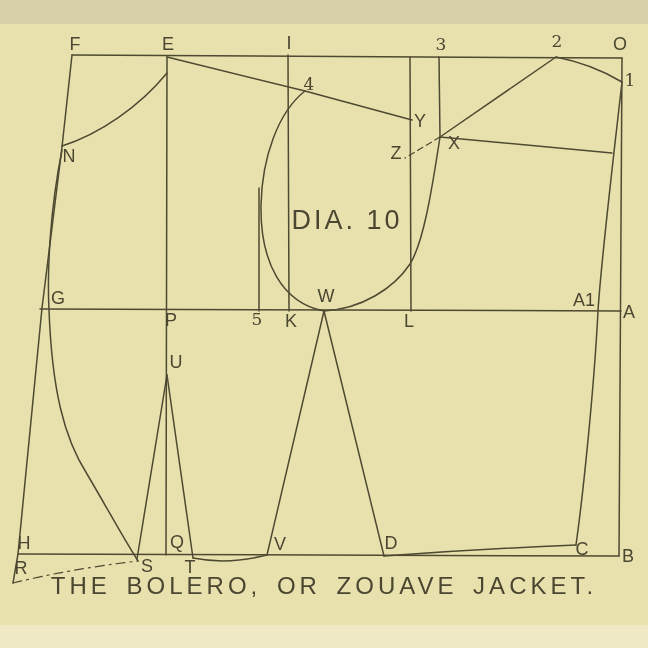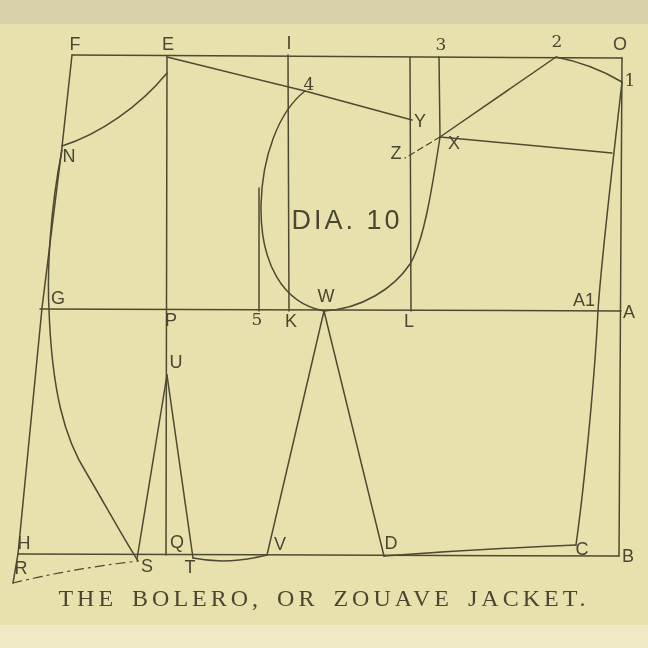--- a/index.html
+++ b/index.html
@@ -25,23 +25,23 @@
     font-size:18px;fill:var(--text);
     text-anchor:middle;dominant-baseline:middle;
   }
   .num{font-family:"DejaVu Serif", serif;font-size:17px;}
   .dia-label{
     font-family:"Liberation Sans", sans-serif;
     font-size:27px;letter-spacing:3px;fill:var(--text);
     text-anchor:middle;dominant-baseline:middle;
   }
   .caption{
-    position:absolute;left:0;top:585px;width:648px;
+    position:absolute;left:0;top:572px;width:648px;
     text-align:center;
-    font-family:Liberation Serif, serif;
+    font-family:Liberation Sans, sans-serif;
     font-size:24px;letter-spacing:4px;word-spacing:5px;
     color:var(--text);
   }
 </style>
 </head>
 <body>
 
 <div class="band-top"></div>
 <div class="band-bottom"></div>
 

